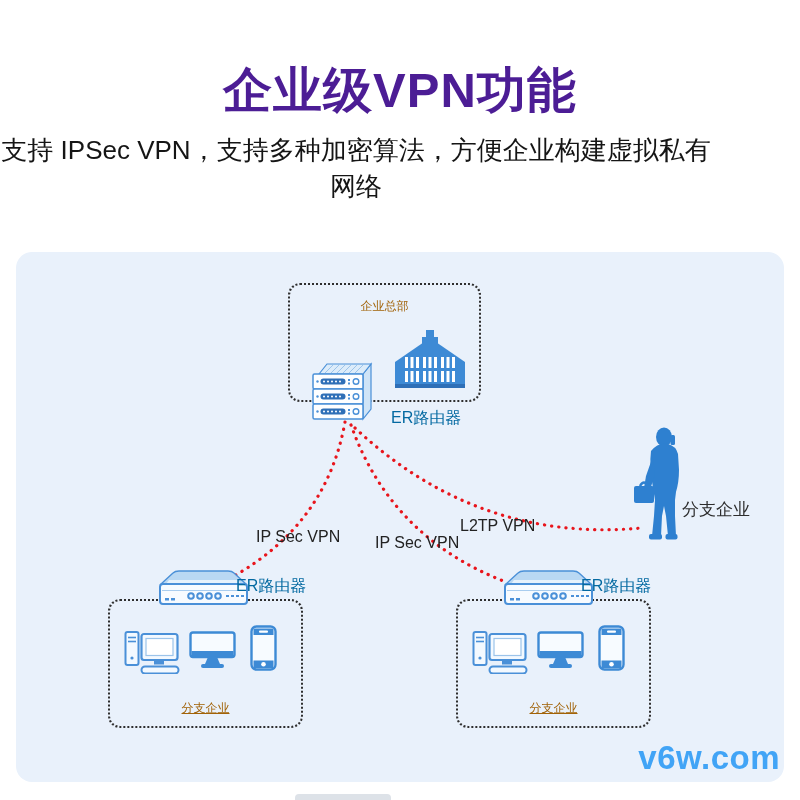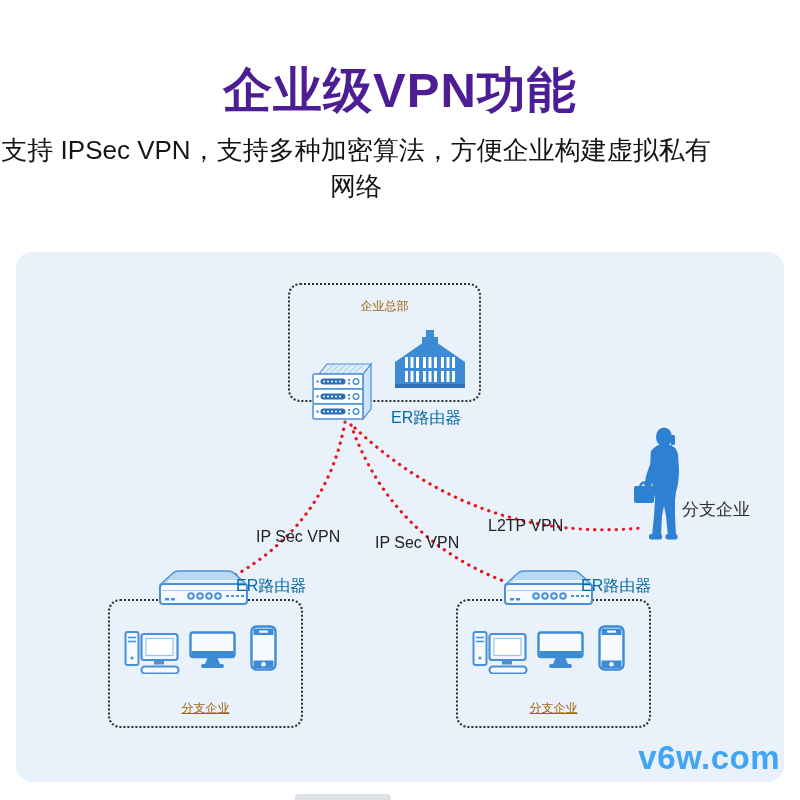--- a/index.html
+++ b/index.html
@@ -154,21 +154,21 @@
       <rect x="37" y="48" width="2" height="2" fill="#4a90d8"></rect>
         <rect x="37" y="51.5" width="2" height="2" fill="#4a90d8"></rect>
       <circle cx="45" cy="50.5" r="2.8" fill="#fff" stroke="#4a90d8" stroke-width="1.4"></circle>
     </g>
   </svg>
 
   <div class="er-label" style="left:391px;top:408px">ER路由器</div>
 
   <div class="link-label" style="left:256px;top:528px">IP Sec VPN</div>
   <div class="link-label" style="left:375px;top:534px">IP Sec VPN</div>
-  <div class="link-label" style="left:488px;top:517px">L2TP VPN</div>
+  <div class="link-label" style="left:460px;top:517px">L2TP VPN</div>
 
   <svg class="abs" style="left:634px;top:426px" width="52" height="119" viewBox="0 0 52 119">
     <g fill="#2e80d0">
       <ellipse cx="30" cy="11" rx="8" ry="9.5"></ellipse>
       <rect x="36.5" y="9" width="4.5" height="10" rx="1.5"></rect>
       <path d="M17,25 Q24,16 34,18 Q42,20 44,28 L45,44 Q45,56 42,66 L41,74 L21,74 L19,62 Q15,40 17,25 Z"></path>
       <path d="M19,30 L12,50 L10,62 L16,64 L21,48 Z"></path>
       <path d="M6,60 Q10,53 14,60" fill="none" stroke="#2e80d0" stroke-width="2.5"></path>
       <rect x="0" y="60" width="20" height="17" rx="2"></rect>
       <path d="M21,74 L20,90 L18,110 L27,110 L28,90 L30,80 L32,90 L34,110 L42,110 L41,90 L41,74 Z"></path>

